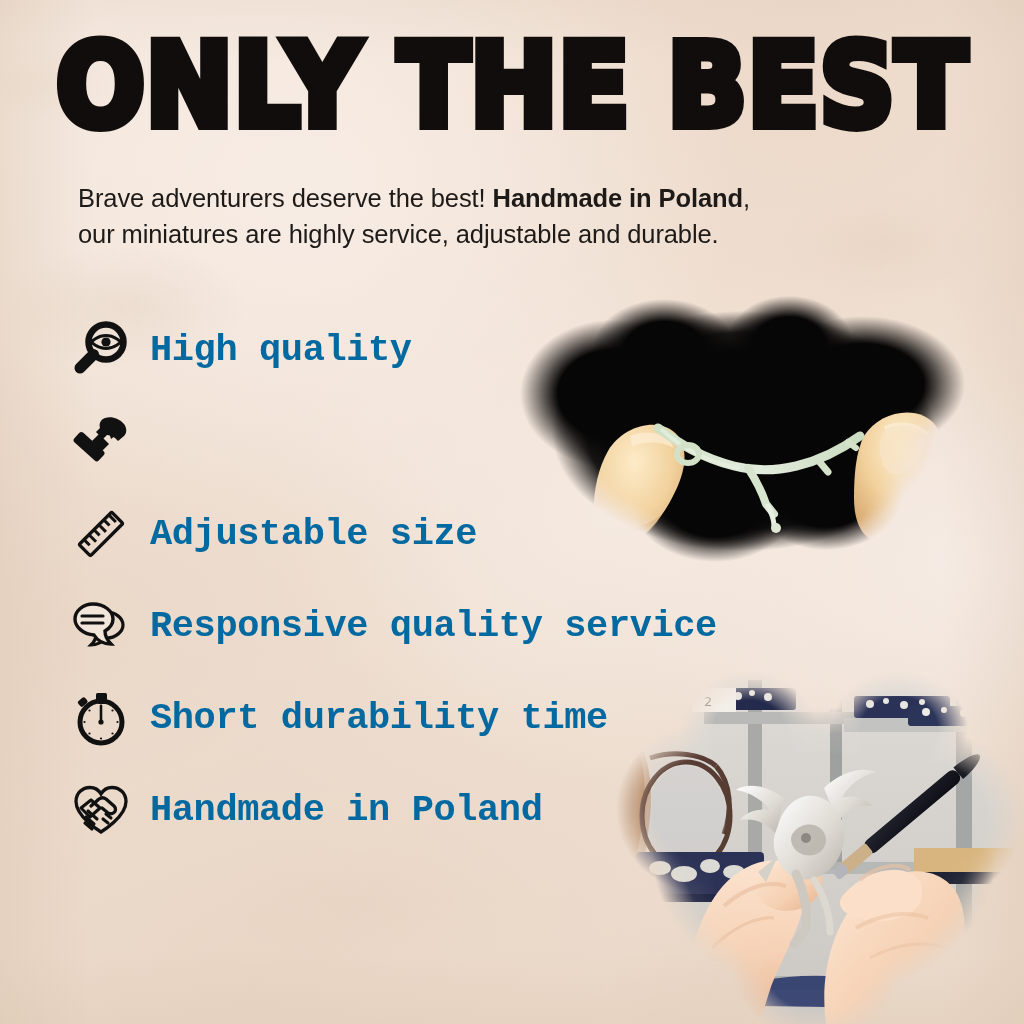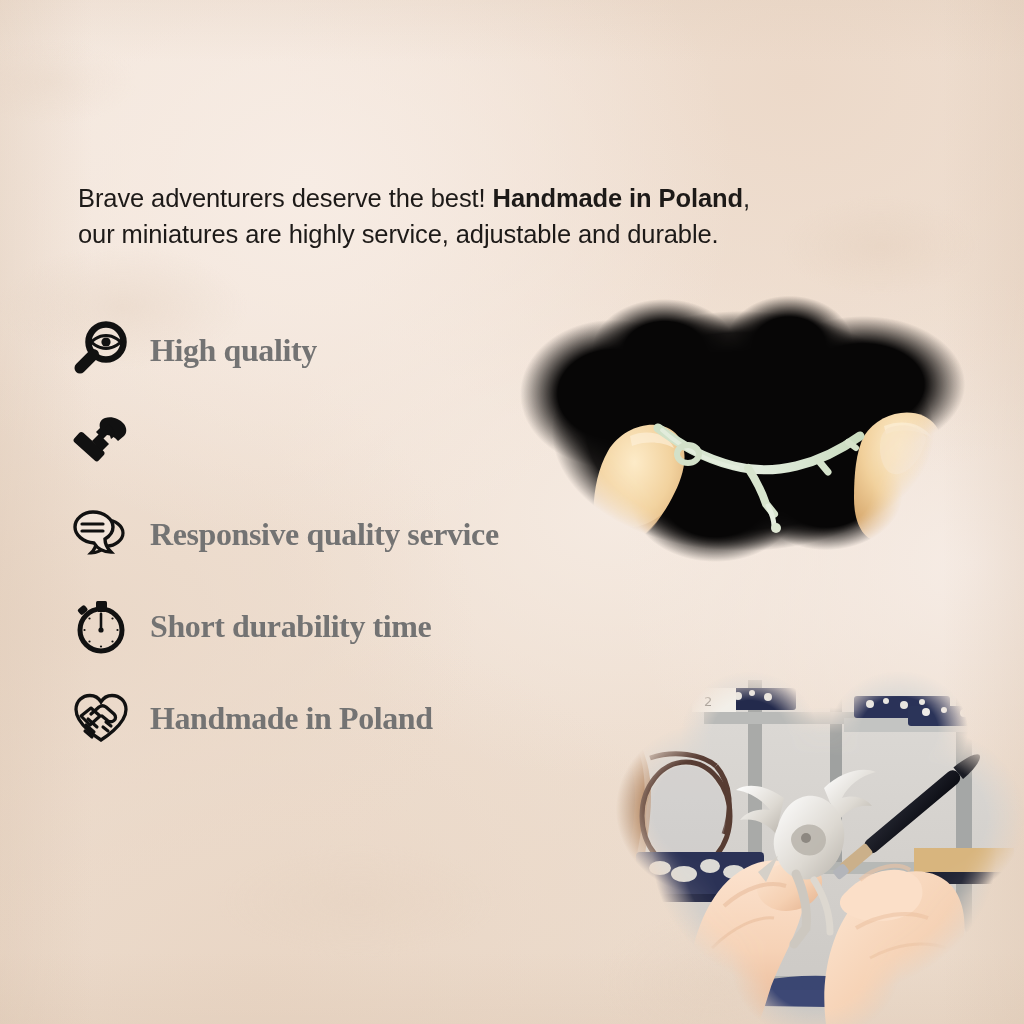--- a/index.html
+++ b/index.html
@@ -109,25 +109,25 @@
   .feature-icon {
     width: 78px;
     min-width: 78px;
     height: 78px;
     display: flex;
     align-items: center;
     justify-content: center;
   }
   .feature-icon svg { display: block; }
   .feature-label {
-    font-family: Liberation Serif, serif;
+    font-family: Liberation Mono, monospace;
     font-weight: 700;
-    font-size: 32px;
+    font-size: 37px;
     letter-spacing: -0.4px;
-    color: #737373;
+    color: #0369a1;
     margin-left: 10px;
     white-space: nowrap;
   }
 
   
   .photo {
     position: absolute;
     overflow: hidden;
     z-index: 4;
   }
@@ -373,20 +373,23 @@
         <g transform="rotate(-40 300 150)">
           <rect x="246" y="142" width="120" height="15" rx="7" fill="url(#brushG)"></rect>
           <rect x="216" y="143" width="34" height="13" rx="3" fill="#cbb08a"></rect>
           <rect x="206" y="144" width="14" height="11" rx="3" fill="#b3b5ba"></rect>
           <path d="M366 142 C384 142 394 146 394 149 C394 153 384 157 366 157 Z" fill="#1a1c24"></path>
         </g>
       </svg>
     </div>
   </div>
 
+  <div class="headline">
+    <span class="headline-text">ONLY THE BEST</span>
+  </div>
 
   <div class="subtitle">
     <span>Brave adventurers deserve the best! </span><b>Handmade in Poland</b><span>,</span>
     <br>
     <span>our miniatures are highly service, adjustable and durable.</span>
   </div>
 
   <div class="features">
 
     <div class="feature-row">
@@ -408,20 +411,31 @@
           <path d="M36 8 C42 6 50 8 55 14 C58 18 58 23 55 26 L49 31
                    C46 27 42 25 38 25 L34 29 L27 22 L31 18
                    C30 14 31 10 36 8 Z" fill="#111"></path>
           <path d="M40 14 C44 18 46 22 46 26 L42 29 C41 25 39 21 36 18 Z" fill="#111"></path>
           <rect x="4" y="30" width="33" height="13" rx="3" fill="#111" transform="rotate(42 20 36)"></rect>
           <path d="M30 24 L40 34 L33 41 L23 31 Z" fill="#111"></path>
         </svg>
       </span>
     </div>
 
+    <div class="feature-row">
+      <span class="feature-icon">
+        <svg width="64" height="64" viewBox="0 0 64 64">
+          <g transform="rotate(-45 32 32)">
+            <rect x="9" y="24" width="46" height="16" rx="1.5" fill="none" stroke="#111" stroke-width="3.4"></rect>
+            <path d="M16 24 L16 32 M23 24 L23 34 M30 24 L30 32 M37 24 L37 34 M44 24 L44 32 M51 24 L51 34" stroke="#111" stroke-width="3" stroke-linecap="butt"></path>
+          </g>
+        </svg>
+      </span>
+      <span class="feature-label">Adjustable size</span>
+    </div>
 
     <div class="feature-row">
       <span class="feature-icon">
         <svg width="64" height="64" viewBox="0 0 64 64">
           <path d="M38 44 C46 44 54 38 54 31 C54 24 46 18 38 18 C30 18 22 24 22 31
                    C22 35 24 38 27 41 C27 45 25 48 22 51 C28 51 33 48 35 45 Z" fill="none" stroke="#111" stroke-width="3.2"></path>
           <path d="M24 10 C35 10 44 17 44 25 C44 30 41 34 36 37
                    C36 42 38 46 42 50 C34 50 28 46 25 41 C14 40 6 33 6 25 C6 17 14 10 24 10 Z" fill="#f2e5da" stroke="#111" stroke-width="3.4"></path>
           <path d="M13 22 L34 22 M13 29 L34 29" stroke="#111" stroke-width="3.2" stroke-linecap="round"></path>
         </svg>

